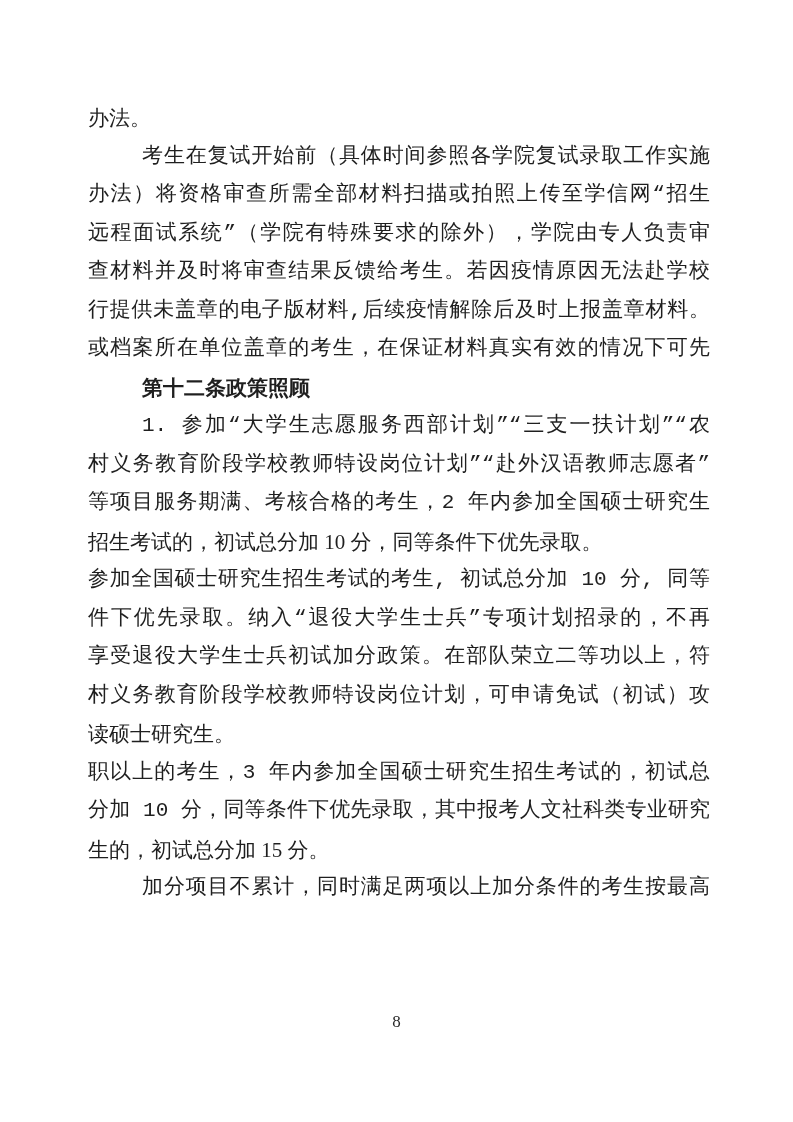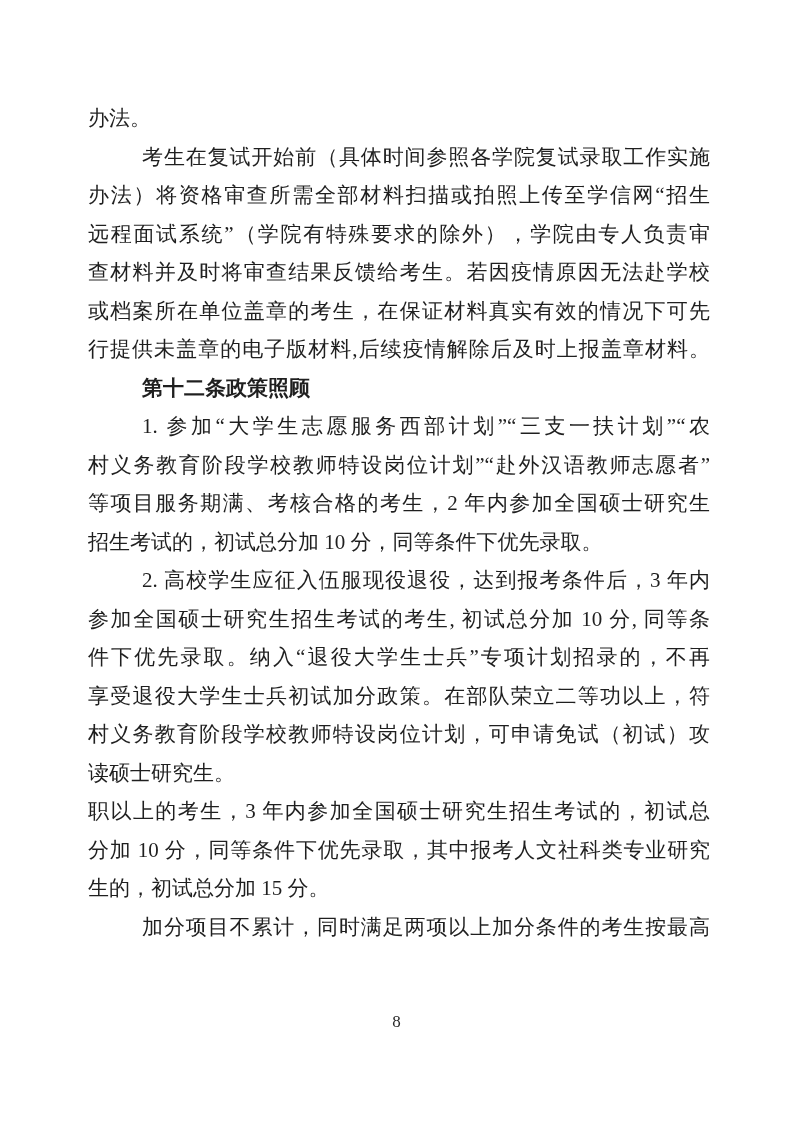--- a/index.html
+++ b/index.html
@@ -29,20 +29,21 @@
     font-size: 21px;
   }
   .line {
     height: 38.5px;
     line-height: 38.5px;
     overflow: hidden;
   }
   .line.justify {
     text-align: justify;
     text-align-last: justify;
+    font-family: Liberation Mono, monospace;
   }
   .line.indent {
     text-indent: 54px;
   }
   .article-no {
     font-weight: bold;
   }
   .article-title {
     font-weight: bold;
   }
@@ -60,28 +61,27 @@
 </head>
 <body>
 
 <div class="page">
   <div class="content" id="content">
       <div class="line">办法。</div>
       <div class="line justify indent">考生在复试开始前（具体时间参照各学院复试录取工作实施</div>
       <div class="line justify">办法）将资格审查所需全部材料扫描或拍照上传至学信网“招生</div>
       <div class="line justify">远程面试系统”（学院有特殊要求的除外），学院由专人负责审</div>
       <div class="line justify">查材料并及时将审查结果反馈给考生。若因疫情原因无法赴学校</div>
+      <div class="line justify">行提供未盖章的电子版材料,后续疫情解除后及时上报盖章材料。</div>
       <div class="line justify">或档案所在单位盖章的考生，在保证材料真实有效的情况下可先</div>
-      <div class="line justify">行提供未盖章的电子版材料,后续疫情解除后及时上报盖章材料。</div>
       <div class="line indent"><span class="article-no">第十二条</span><span class="article-title">政策照顾</span></div>
       <div class="line justify indent">1. 参加“大学生志愿服务西部计划”“三支一扶计划”“农</div>
       <div class="line justify">村义务教育阶段学校教师特设岗位计划”“赴外汉语教师志愿者”</div>
       <div class="line justify">等项目服务期满、考核合格的考生，2 年内参加全国硕士研究生</div>
       <div class="line">招生考试的，初试总分加 10 分，同等条件下优先录取。</div>
-      <div class="line justify indent">2. 高校学生应征入伍服现役退役，达到报考条件后，3 年内</div>
       <div class="line justify">参加全国硕士研究生招生考试的考生, 初试总分加 10 分, 同等条</div>
       <div class="line justify">件下优先录取。纳入“退役大学生士兵”专项计划招录的，不再</div>
       <div class="line justify">享受退役大学生士兵初试加分政策。在部队荣立二等功以上，符</div>
       <div class="line justify">村义务教育阶段学校教师特设岗位计划，可申请免试（初试）攻</div>
       <div class="line">读硕士研究生。</div>
       <div class="line justify">职以上的考生，3 年内参加全国硕士研究生招生考试的，初试总</div>
       <div class="line justify">分加 10 分，同等条件下优先录取，其中报考人文社科类专业研究</div>
       <div class="line">生的，初试总分加 15 分。</div>
       <div class="line justify indent">加分项目不累计，同时满足两项以上加分条件的考生按最高</div>
     </div>

